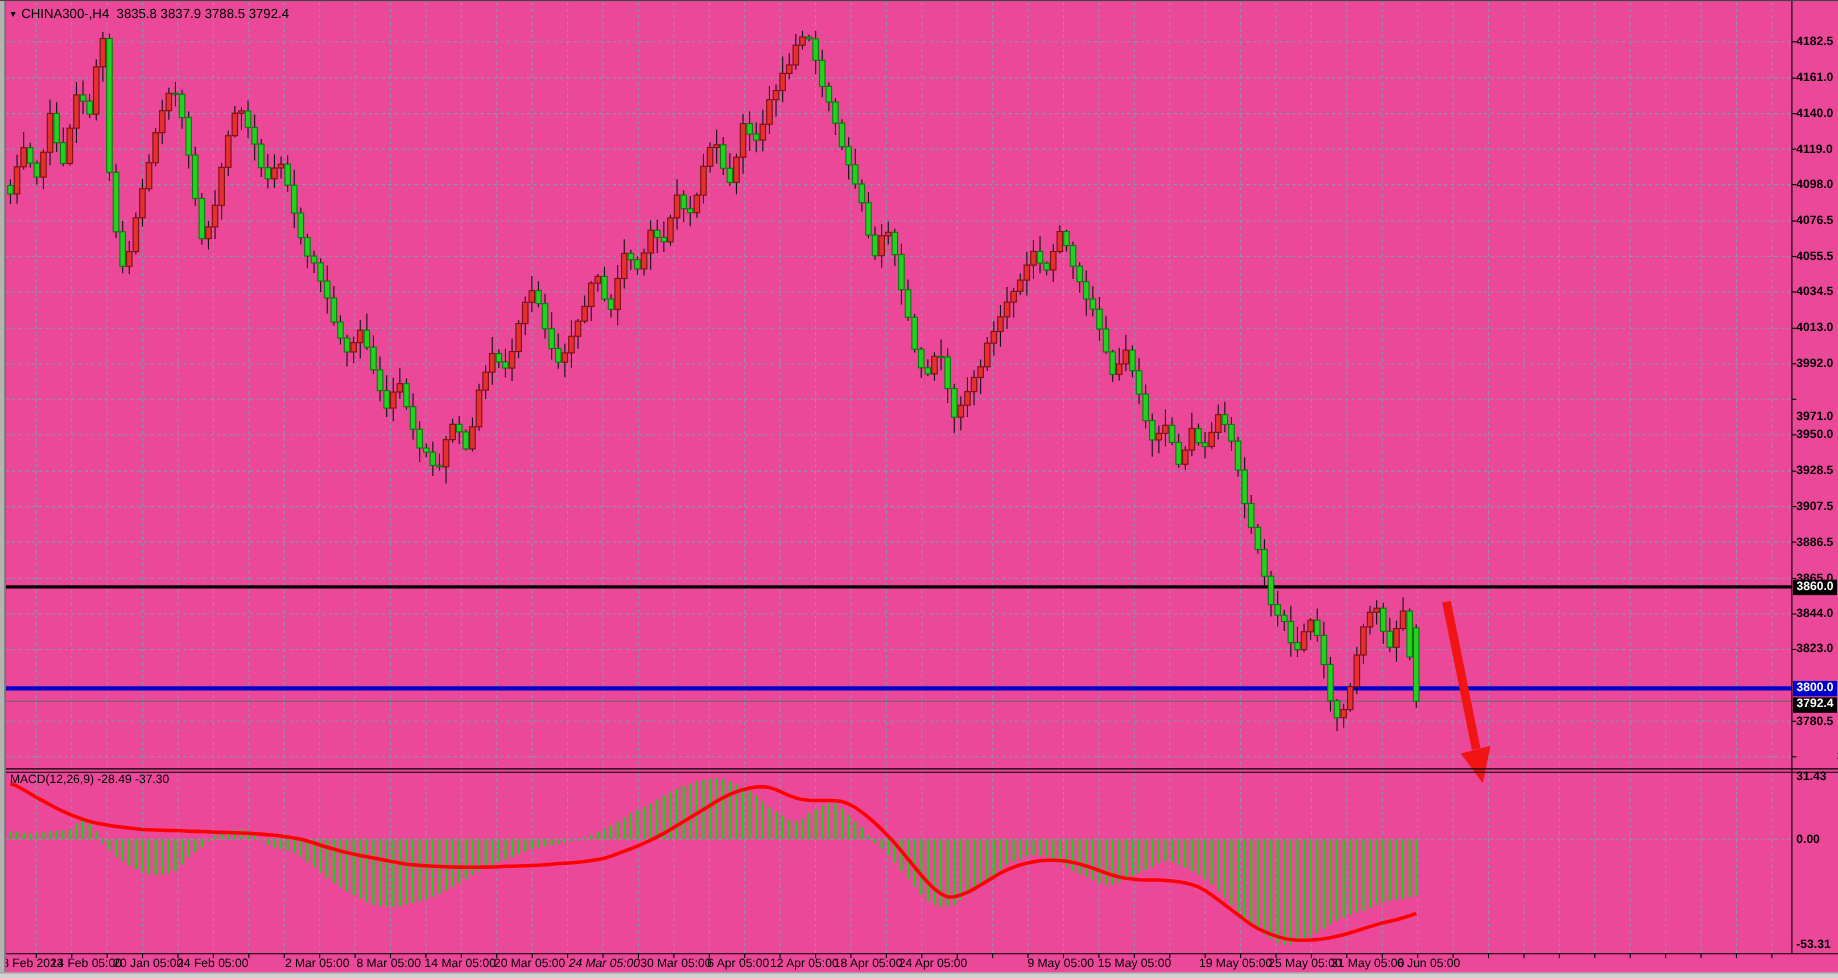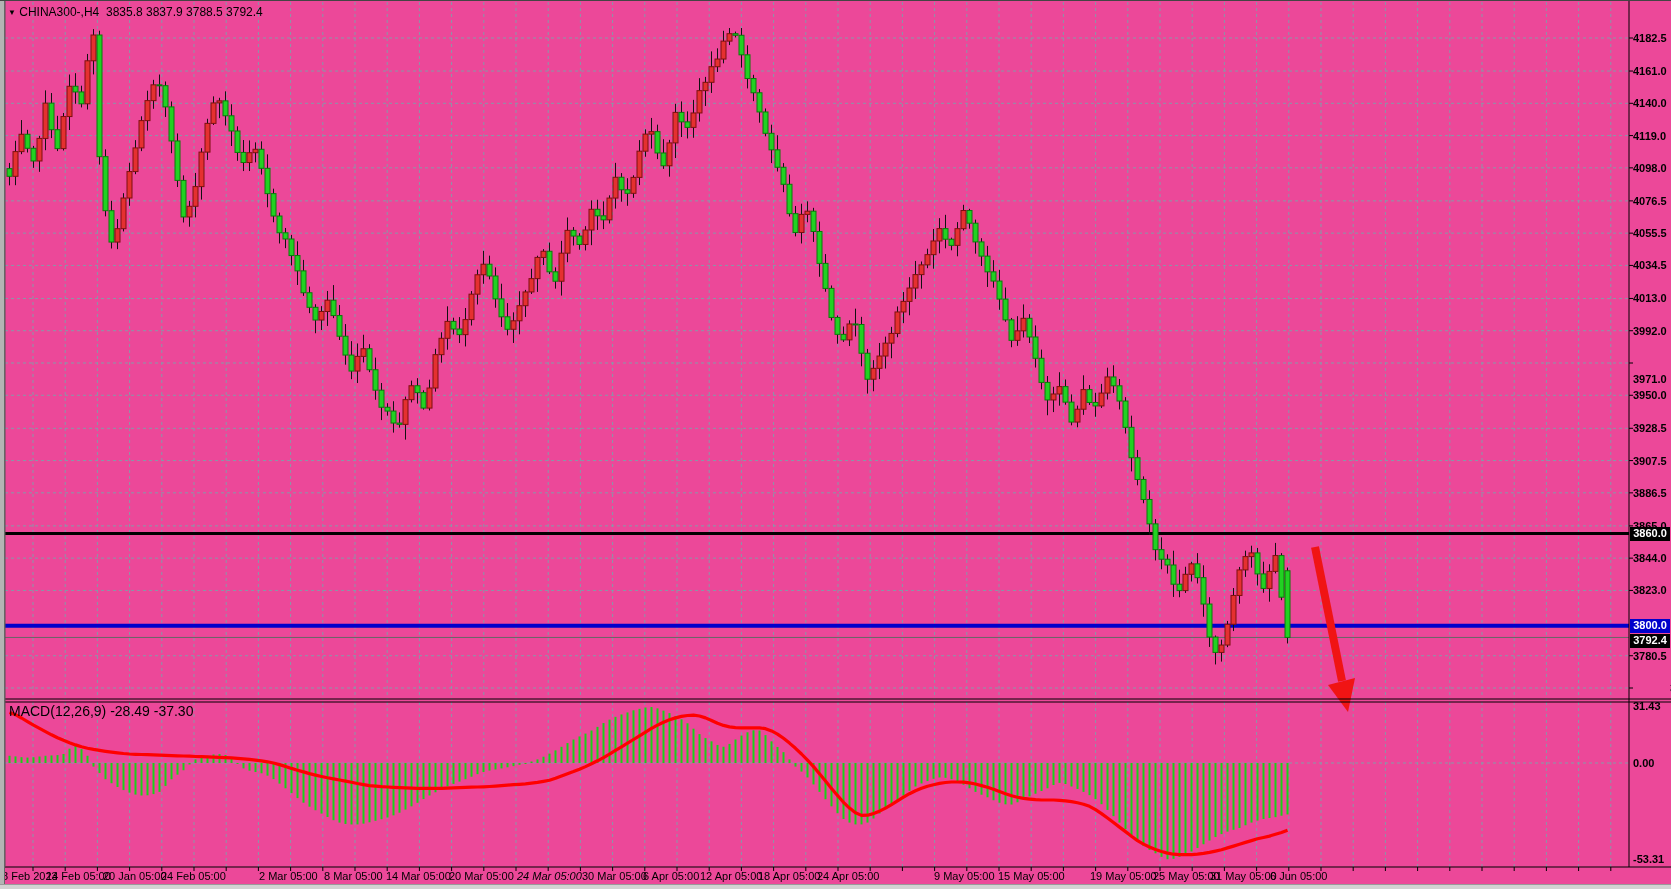--- a/index.html
+++ b/index.html
@@ -5,21 +5,21 @@
   html,body{margin:0;padding:0;background:#e8e8e8;}
   #win{position:relative;width:1671px;height:889px;background:#ec4899;overflow:hidden;
        font-family:"Liberation Sans",sans-serif;border-top:1px solid #444;}
   #left-strip{position:absolute;left:0;top:0;width:4px;height:889px;background:#b4b4b4;border-right:1px solid #666;}
   #bottom-strip{position:absolute;left:0;top:883px;width:1671px;height:6px;background:#d2d2d2;border-top:1px solid #9a9a9a;}
   #plot{position:absolute;left:0;top:0;}
   .overlay{position:absolute;font-size:11px;color:#000;white-space:nowrap;}
   #title{left:8px;top:4px;font-size:12px;}
   #title .tri{font-size:8px;vertical-align:1px;cursor:pointer;}
   #title .sym{font-weight:400;}
-  #macd-label{left:9px;top:702px;font-size:14px;}
+  #macd-label{left:9px;top:702px;font-size:11px;}
   .pricelabel{position:absolute;left:1633px;font-size:11px;font-weight:700;transform:translateY(-6px);}
   .timelabel{position:absolute;top:869px;font-size:11px;}
   .macdlabel{position:absolute;left:1633px;font-size:11px;font-weight:700;transform:translateY(-6px);}
   .badge{position:absolute;left:1630px;width:40px;height:14px;line-height:13px;text-align:center;
          color:#fff;font-size:11px;font-weight:700;transform:translateY(-7px);}
 </style>
 </head>
 <body>
 
 <div id="win">

